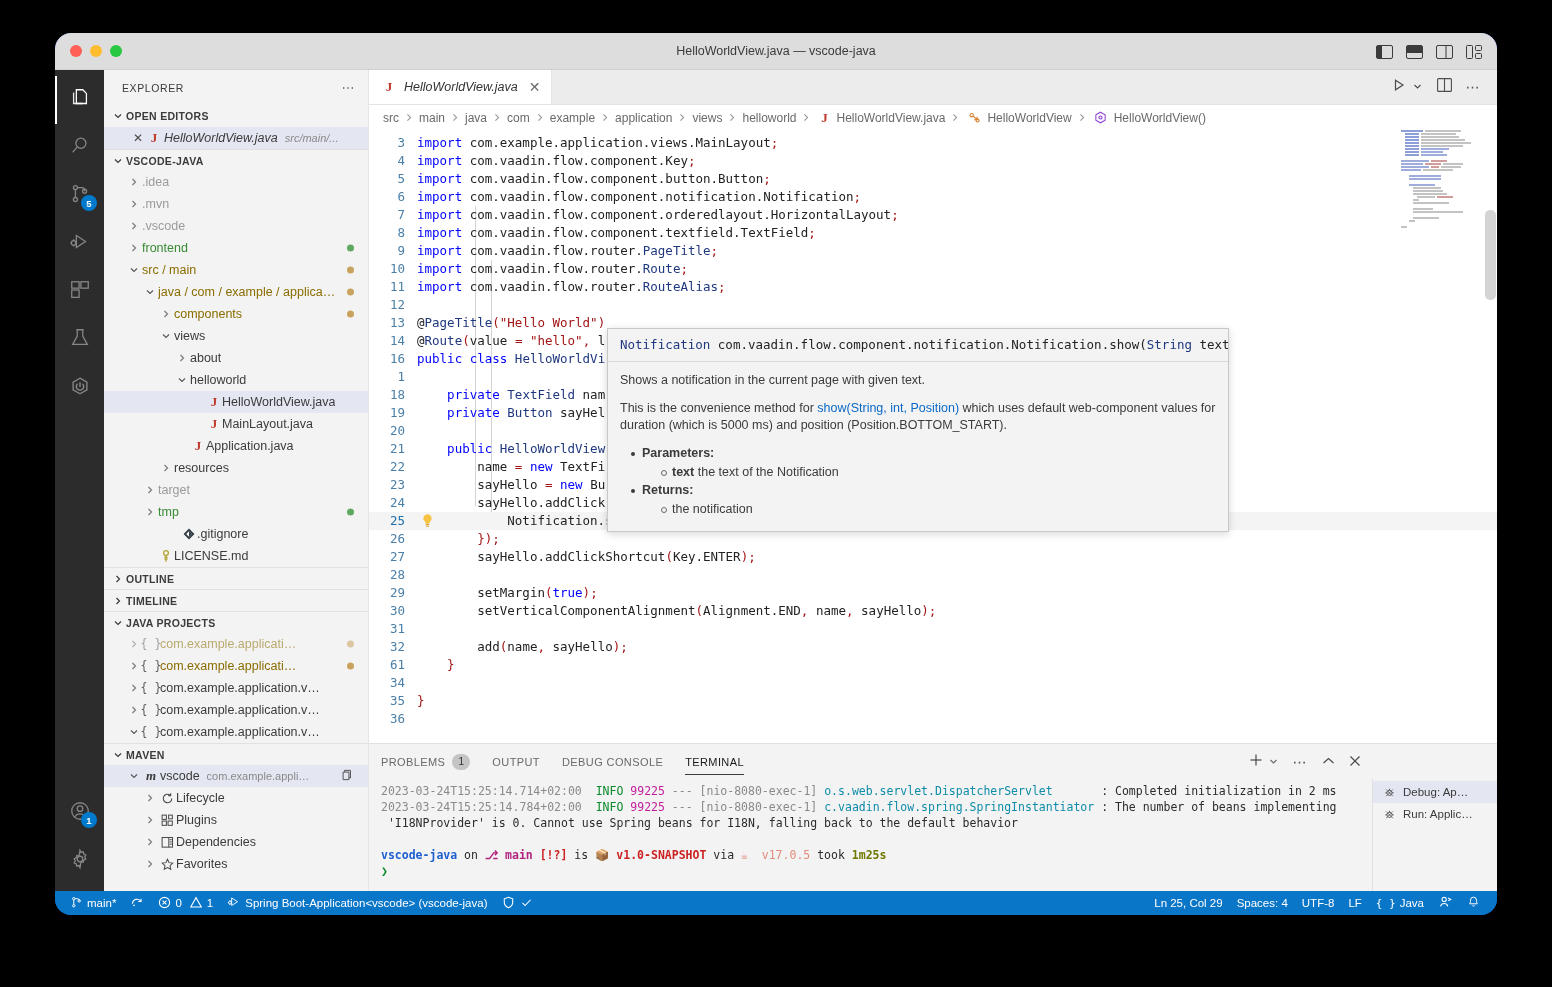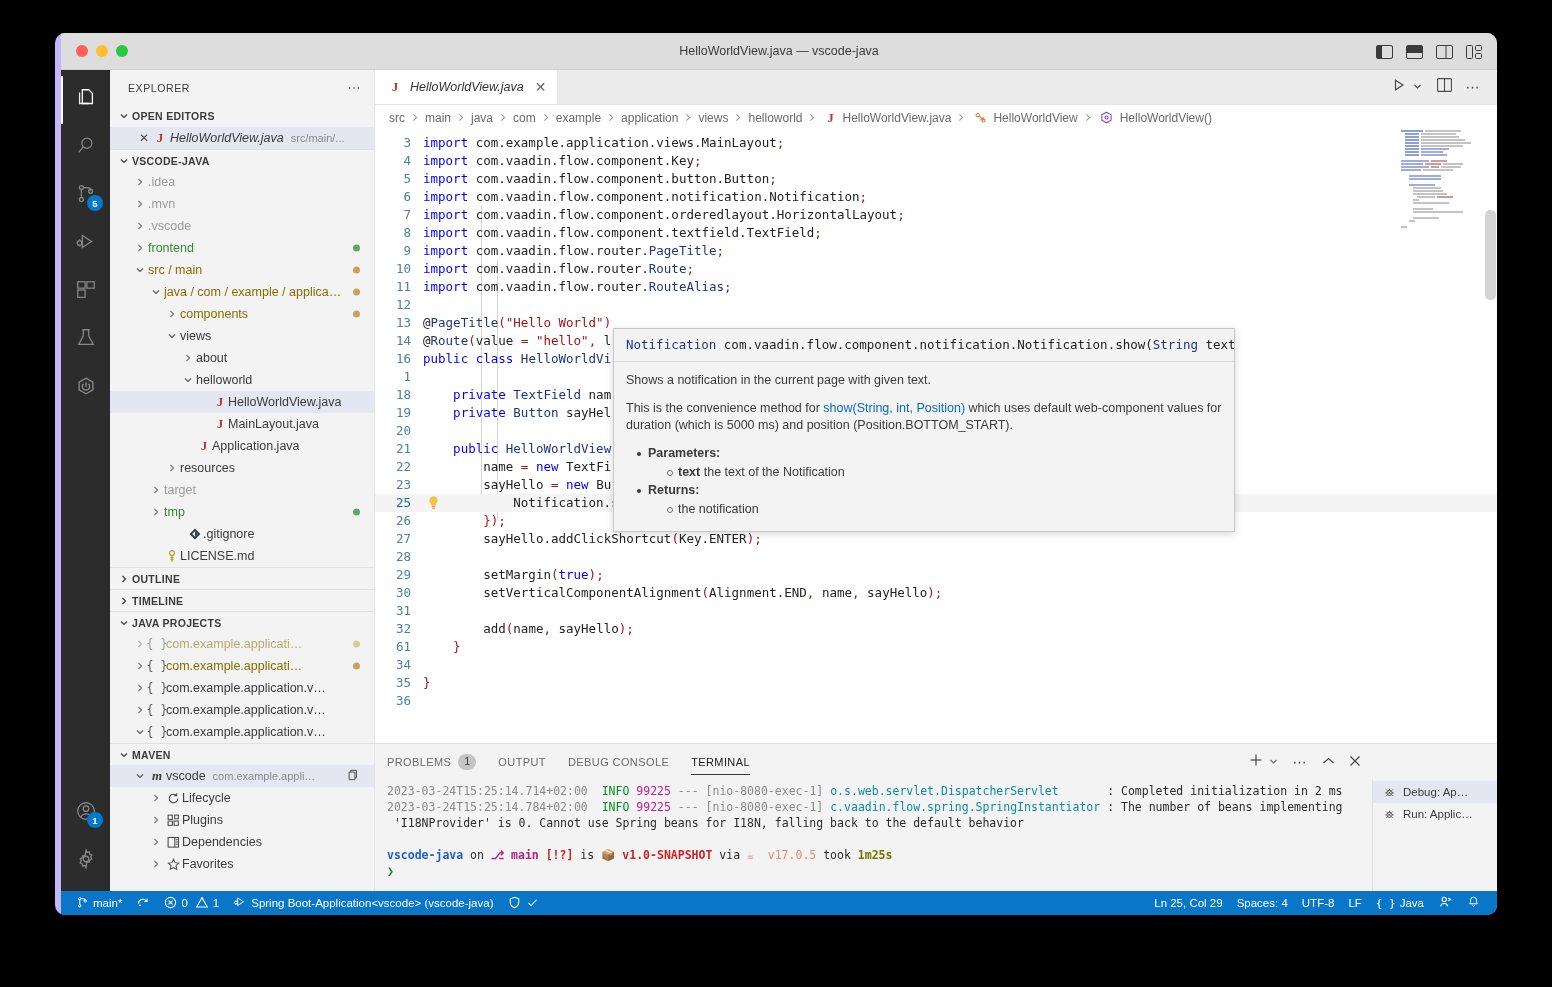--- a/index.html
+++ b/index.html
@@ -10,25 +10,25 @@
     overflow: hidden;
   }
   .desktop {
     position: absolute; inset: 0;
     background: #000;
   }
   .window {
     position: absolute;
     left: 55px; top: 33px;
     width: 1442px; height: 882px;
-    background: #c4b5fd;
-    border-radius: 10px;
+    background: #1d4ed8;
+    border-radius: 16px;
     overflow: hidden;
     box-shadow: 0 14px 40px rgba(0,0,0,.55);
-    display: flex; flex-direction: column; padding-left: 6px;
+    display: flex; flex-direction: column;
   }
 
   
   .titlebar {
     height: 37px; flex: 0 0 37px;
     background: #dddddd;
     display: flex; align-items: center;
     position: relative;
     border-bottom: 1px solid #d0d0d0;
   }
@@ -110,21 +110,21 @@
   .chev svg { display:block; }
   .row {
     height: 22px; display: flex; align-items: center;
     padding-right: 10px; position: relative;
     white-space: nowrap; cursor: pointer;
     font-size: 12.5px;
   }
   .row.sel { background: #e4e6f1; }
   .row .lbl { overflow: hidden; text-overflow: ellipsis; }
   .row .tag {
-    margin-left: 7px; font-size: 11px; color: #8a8a8a; 
+    margin-left: 7px; font-size: 11px; color: #8a8a8a; font-style: italic;
   }
   .row .badge-dot {
     position: absolute; right: 14px; top: 50%; transform: translateY(-50%);
     width: 7px; height: 7px; border-radius: 50%;
   }
   .jicon {
     color: #c0392b; font-weight: bold; font-size: 13px;
     width: 16px; text-align: center; flex: 0 0 16px;
     font-family: "Liberation Serif", serif;
   }
@@ -916,20 +916,21 @@
               <div class="cline"><span class="gutter">13</span><span class="ctext"><span class="plain">@</span><span class="ann">PageTitle</span><span class="punct">(</span><span class="str">"Hello World"</span><span class="punct">)</span></span></div>
               <div class="cline"><span class="gutter">14</span><span class="ctext"><span class="plain">@</span><span class="ann">Route</span><span class="punct">(</span><span class="plain">value</span> <span class="punct">=</span> <span class="str">"hello"</span><span class="punct">,</span> <span class="plain">l</span></span></div>
               <div class="cline"><span class="gutter">16</span><span class="ctext"><span class="kw">public</span> <span class="kw">class</span> <span class="cls">HelloWorldVi</span></span></div>
               <div class="cline"><span class="gutter">1</span><span class="ctext"></span></div>
               <div class="cline"><span class="gutter">18</span><span class="ctext">    <span class="kw">private</span> <span class="cls">TextField</span> <span class="plain">nam</span></span></div>
               <div class="cline"><span class="gutter">19</span><span class="ctext">    <span class="kw">private</span> <span class="cls">Button</span> <span class="plain">sayHel</span></span></div>
               <div class="cline"><span class="gutter">20</span><span class="ctext"></span></div>
               <div class="cline"><span class="gutter">21</span><span class="ctext">    <span class="kw">public</span> <span class="cls">HelloWorldView</span></span></div>
               <div class="cline"><span class="gutter">22</span><span class="ctext">        <span class="plain">name</span> <span class="punct">=</span> <span class="kw">new</span> <span class="plain">TextFi</span></span></div>
               <div class="cline"><span class="gutter">23</span><span class="ctext">        <span class="plain">sayHello</span> <span class="punct">=</span> <span class="kw">new</span> <span class="plain">Bu</span></span></div>
+              <div class="cline"><span class="gutter">24</span><span class="ctext">        <span class="plain">sayHello.addClick</span></span></div>
               <div class="cline cur"><span class="gutter">25</span><span class="bulb"><svg width="13" height="15" viewBox="0 0 13 15">
                     <path d="M6.5 1.2A4 4 0 0 0 4 8.4v1.7h5V8.4a4 4 0 0 0-2.5-7.2z" fill="#f6c344"></path>
                     <rect x="4.6" y="10.6" width="3.8" height="1.5" rx=".6" fill="#d9a52c"></rect>
                     <rect x="5" y="12.5" width="3" height="1.3" rx=".6" fill="#d9a52c"></rect>
                   </svg></span><span class="ctext">            <span class="plain">Notification.show</span><span class="punct">(</span><span class="str">"Hello "</span> <span class="punct">+</span> <span class="plain">name.getValue</span><span class="punct">(</span><span class="punct">)</span><span class="punct">)</span><span class="punct">;</span></span></div>
               <div class="cline"><span class="gutter">26</span><span class="ctext">        <span class="punct">}</span><span class="punct">)</span><span class="punct">;</span></span></div>
               <div class="cline"><span class="gutter">27</span><span class="ctext">        <span class="plain">sayHello.addClickShortcut</span><span class="punct">(</span><span class="plain">Key.ENTER</span><span class="punct">)</span><span class="punct">;</span></span></div>
               <div class="cline"><span class="gutter">28</span><span class="ctext"></span></div>
               <div class="cline"><span class="gutter">29</span><span class="ctext">        <span class="plain">setMargin</span><span class="punct">(</span><span class="kw">true</span><span class="punct">)</span><span class="punct">;</span></span></div>
               <div class="cline"><span class="gutter">30</span><span class="ctext">        <span class="plain">setVerticalComponentAlignment</span><span class="punct">(</span><span class="plain">Alignment.END</span><span class="punct">,</span> <span class="plain">name</span><span class="punct">,</span> <span class="plain">sayHello</span><span class="punct">)</span><span class="punct">;</span></span></div>

